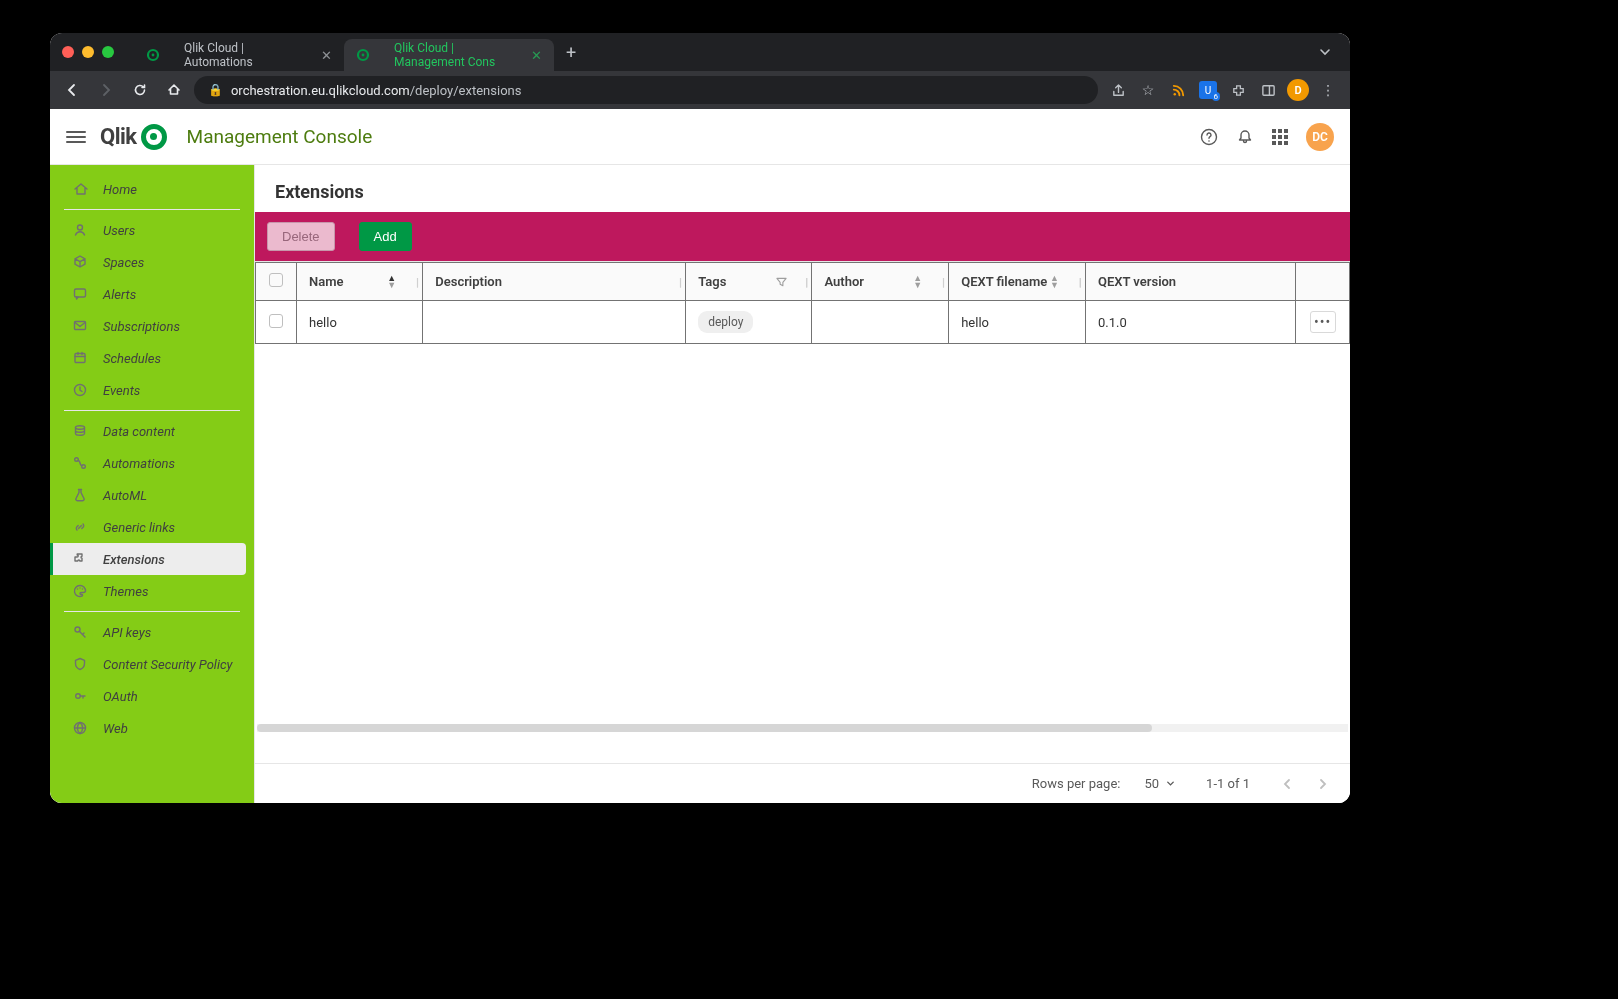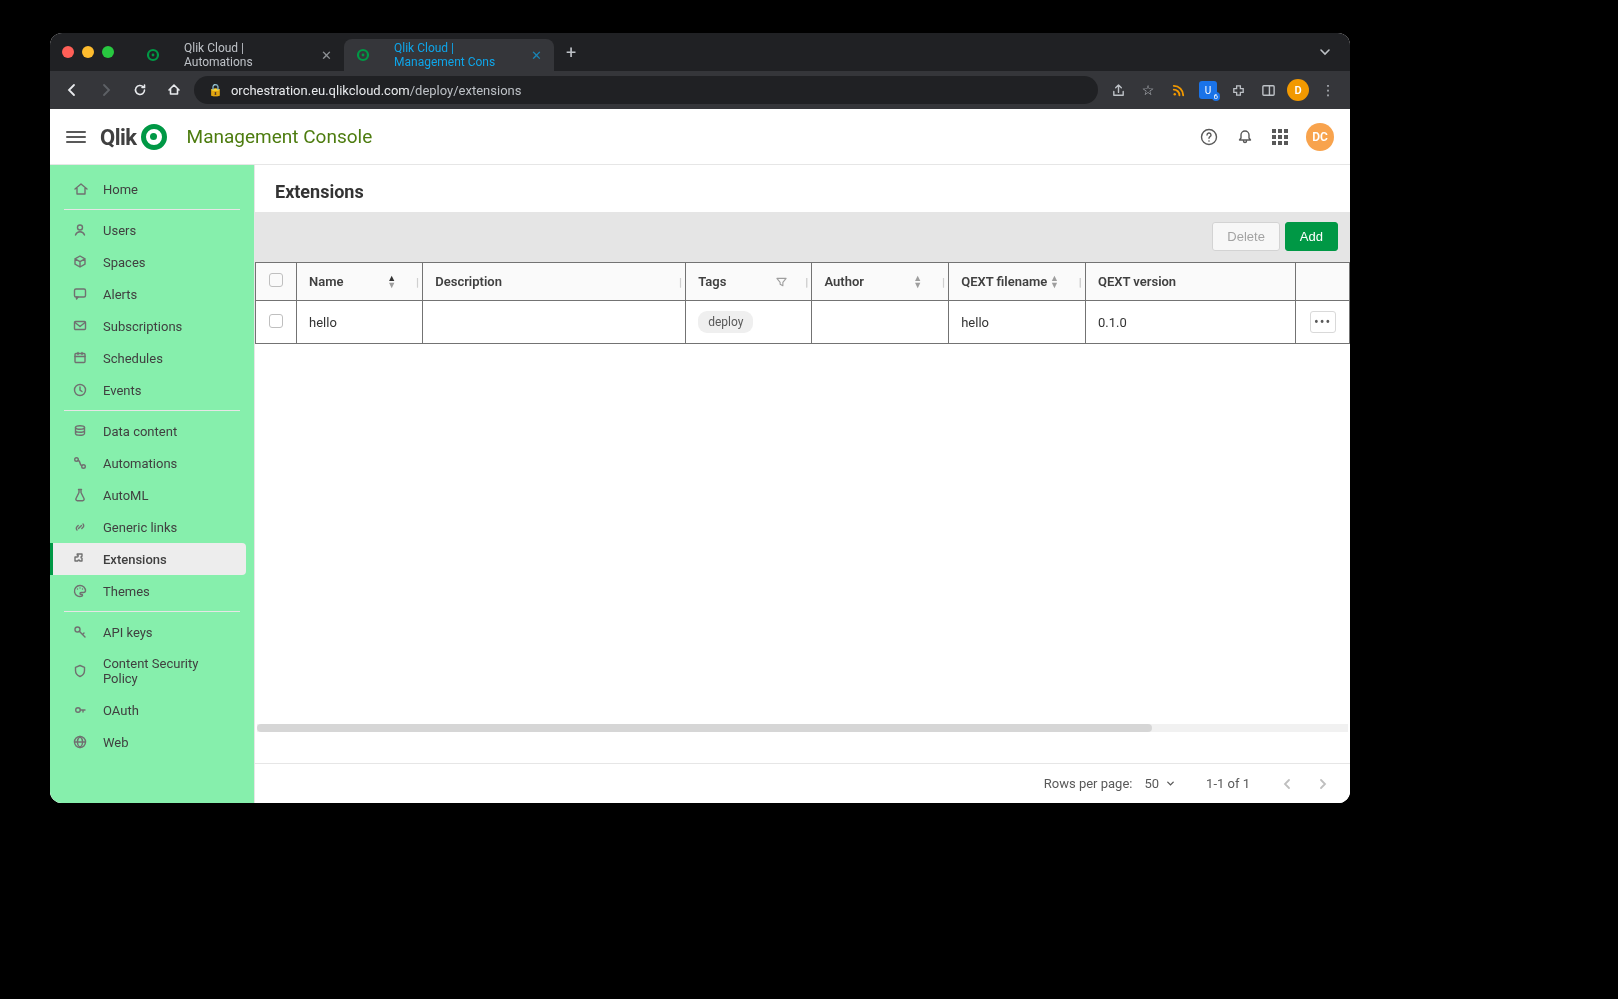--- a/index.html
+++ b/index.html
@@ -38,21 +38,21 @@
     display: flex; align-items: center;
     gap: 24px;
     color: #bdc1c6;
     font-size: 12px;
     padding: 0 12px;
     height: 32px;
     border-radius: 8px 8px 0 0;
     margin-top: 6px;
     max-width: 210px;
   }
-  .tab.active { background: #35363a; color: #0ea5e9; }
+  .tab.active { background: #35363a; color: #22c55e; }
   .tab .favicon { width: 14px; height: 14px; border-radius: 50%; display:flex; align-items:center; justify-content:center; }
   .tab .close { opacity: .7; font-size: 13px; }
   .newtab { color: #bdc1c6; font-size: 18px; padding: 0 12px; }
   .tabs-right { margin-left: auto; color: #bdc1c6; padding-right: 6px; }
   
   .urlbar {
     height: 38px;
     background: #35363a;
     display: flex;
     align-items: center;
@@ -102,43 +102,44 @@
   }
   .app-header {
     height: 56px;
     border-bottom: 1px solid #e6e6e6;
     display: flex; align-items: center;
     padding: 0 16px;
     gap: 14px;
   }
   .burger { width:20px; display:flex; flex-direction:column; gap:3px; }
   .burger span { height:2px; background:#595959; border-radius:1px; }
-  .logo { display:flex; align-items:flex-end; gap:4px; }
+  .logo { display:flex; align-items:center; gap:4px; }
   .logo-text { font-weight:700; font-size:22px; color:#404040; letter-spacing:-0.5px;}
   .logo-o {
     width: 26px; height: 26px; border-radius:50%;
     border: 5px solid #009845;
     position: relative;
     display:flex; align-items:center; justify-content:center;
   }
   .logo-o::after { content:""; width:7px; height:7px; border-radius:50%; background:#009845; }
   .console-label { font-size: 19px; color:#4d7c0f; margin-left: 6px; }
   .header-right { margin-left:auto; display:flex; align-items:center; gap:18px; }
   .header-right .icon { color:#595959; font-size:16px; }
   .grid-icon { display:grid; grid-template-columns:repeat(3,4px); grid-template-rows:repeat(3,4px); gap:2px; }
   .grid-icon span { background:#595959; }
   .avatar { width:28px; height:28px; border-radius:50%; background:#f8a34d; color:#fff; font-size:12px; display:flex; align-items:center; justify-content:center; font-weight:600;}
   .app-body { flex:1; display:flex; overflow:hidden; }
   
   .sidebar {
     width: 205px;
     border-right: 1px solid #e6e6e6;
-    background:#86efac;
+    background:#84cc16;
     overflow-y:auto;
     padding: 8px 0;
+    font-style: italic;
   }
   .side-sep { height:1px; background:#e6e6e6; margin: 4px 14px; }
   .side-item {
     display:flex; align-items:center;
     gap: 14px;
     padding: 8px 18px;
     font-size: 13px;
     color: #404040;
     cursor: pointer;
     border-left: 3px solid transparent;
@@ -151,24 +152,24 @@
     border-radius: 0 4px 4px 0;
     margin-right: 8px;
   }
   
   .main { flex:1; display:flex; flex-direction:column; overflow:hidden; }
   .page-title {
     font-size: 18px; font-weight:700; color:#333;
     padding: 16px 20px 10px;
   }
   .toolbar {
-    display:flex; justify-content:flex-end; gap:5px;
+    display:flex; gap:24px;
     padding: 10px 12px;
     border-bottom:1px solid #e6e6e6;
-    background:#e5e5e5;
+    background:#be185d;
   }
   .btn {
     border:1px solid #ccc; background:#fff; color:#888;
     padding: 6px 14px; border-radius:3px; font-size:13px;
   }
   .btn.disabled { opacity:.7; }
   .btn.primary { background:#009845; border-color:#009845; color:#fff; }
   
   .table-wrap { flex:1; overflow:auto; position:relative; }
   table { border-collapse: collapse; width:100%; font-size:13px; color:#333; }
@@ -196,21 +197,21 @@
   .hscroll-thumb { position:absolute; left:0; top:0; height:100%; width:82%; background:#d6d6d6; border-radius:4px; }
   
   .footer {
     border-top:1px solid #e6e6e6;
     display:flex; align-items:center; justify-content:flex-end;
     gap: 30px;
     padding: 12px 20px;
     font-size:13px; color:#595959;
     background:#fff;
   }
-  .rows-per { display:flex; align-items:center; gap:12px; }
+  .rows-per { display:flex; align-items:center; gap:24px; }
   .select-ish { display:flex; align-items:center; gap:6px; }
   .pager-nav { display:flex; gap:22px; color:#bfbfbf; }
   svg { display:block; }
 </style>
 </head>
 <body>
 
 <div class="window">
 
   <div class="titlebar">

